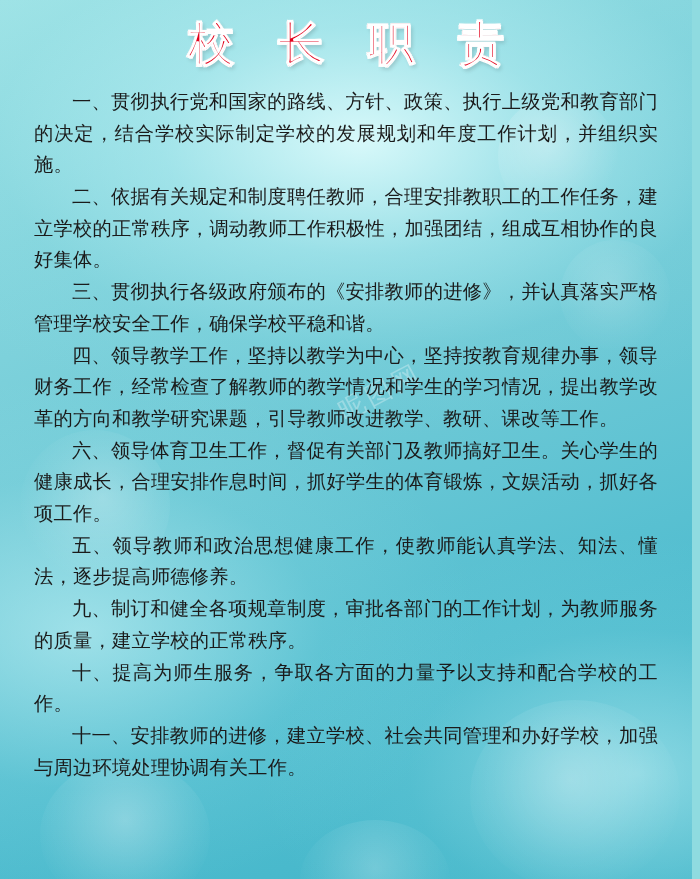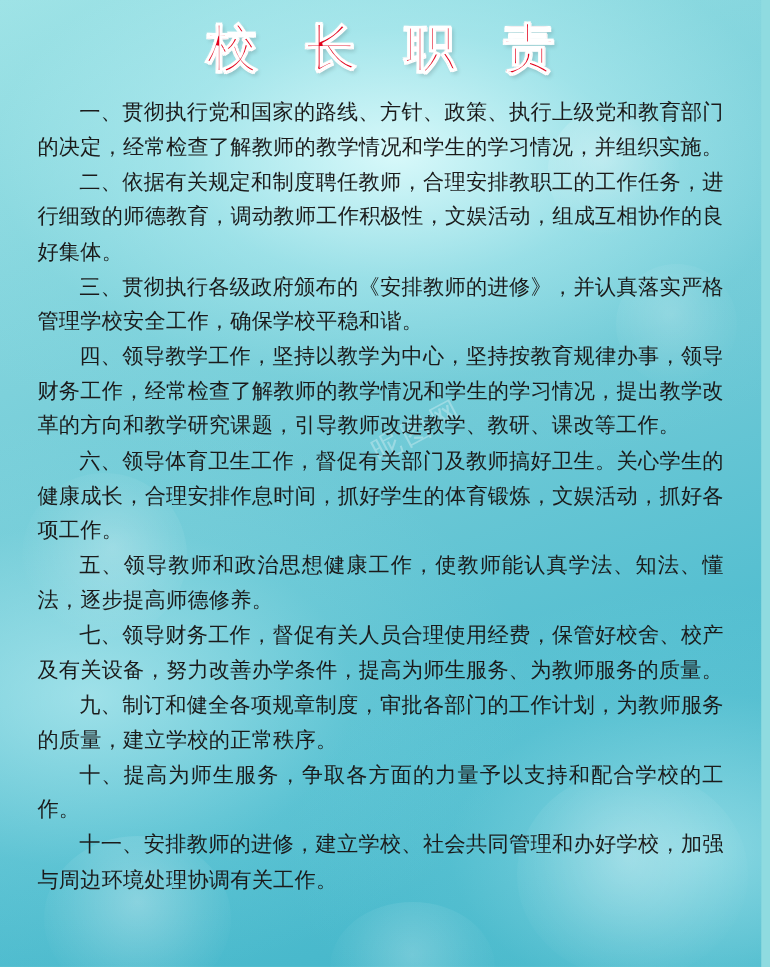--- a/index.html
+++ b/index.html
@@ -122,26 +122,25 @@
   <div class="deco f5"></div>
   <div class="deco f6"></div>
 
   <div class="title-wrap">
     <div class="title">校 长 职 责</div>
   </div>
 
   <div class="watermark">昵图网</div>
 
   <div class="body-text">
-    <p class="para">一、贯彻执行党和国家的路线、方针、政策、执行上级党和教育部门的决定，经常检查了解教师的教学情况和学生的学习情况，并组织实施。</p>
-    <p class="para">二、依据有关规定和制度聘任教师，合理安排教职工的工作任务，进行细致的师德教育，调动教师工作积极性，文娱活动，组成互相协作的良好集体。</p>
+    <p class="para">一、贯彻执行党和国家的路线、方针、政策、执行上级党和教育部门的决定，结合学校实际制定学校的发展规划和年度工作计划，并组织实施。</p>
+    <p class="para">二、依据有关规定和制度聘任教师，合理安排教职工的工作任务，建立学校的正常秩序，调动教师工作积极性，加强团结，组成互相协作的良好集体。</p>
     <p class="para">三、贯彻执行各级政府颁布的《安排教师的进修》，并认真落实严格管理学校安全工作，确保学校平稳和谐。</p>
     <p class="para">四、领导教学工作，坚持以教学为中心，坚持按教育规律办事，领导财务工作，经常检查了解教师的教学情况和学生的学习情况，提出教学改革的方向和教学研究课题，引导教师改进教学、教研、课改等工作。</p>
     <p class="para">六、领导体育卫生工作，督促有关部门及教师搞好卫生。关心学生的健康成长，合理安排作息时间，抓好学生的体育锻炼，文娱活动，抓好各项工作。</p>
     <p class="para">五、领导教师和政治思想健康工作，使教师能认真学法、知法、懂法，逐步提高师德修养。</p>
-    <p class="para">七、领导财务工作，督促有关人员合理使用经费，保管好校舍、校产及有关设备，努力改善办学条件，提高为师生服务、为教师服务的质量。</p>
     <p class="para">九、制订和健全各项规章制度，审批各部门的工作计划，为教师服务的质量，建立学校的正常秩序。</p>
     <p class="para">十、提高为师生服务，争取各方面的力量予以支持和配合学校的工作。</p>
     <p class="para">十一、安排教师的进修，建立学校、社会共同管理和办好学校，加强与周边环境处理协调有关工作。</p>
 
   </div>
 
 </div>
 
 </body></html>

